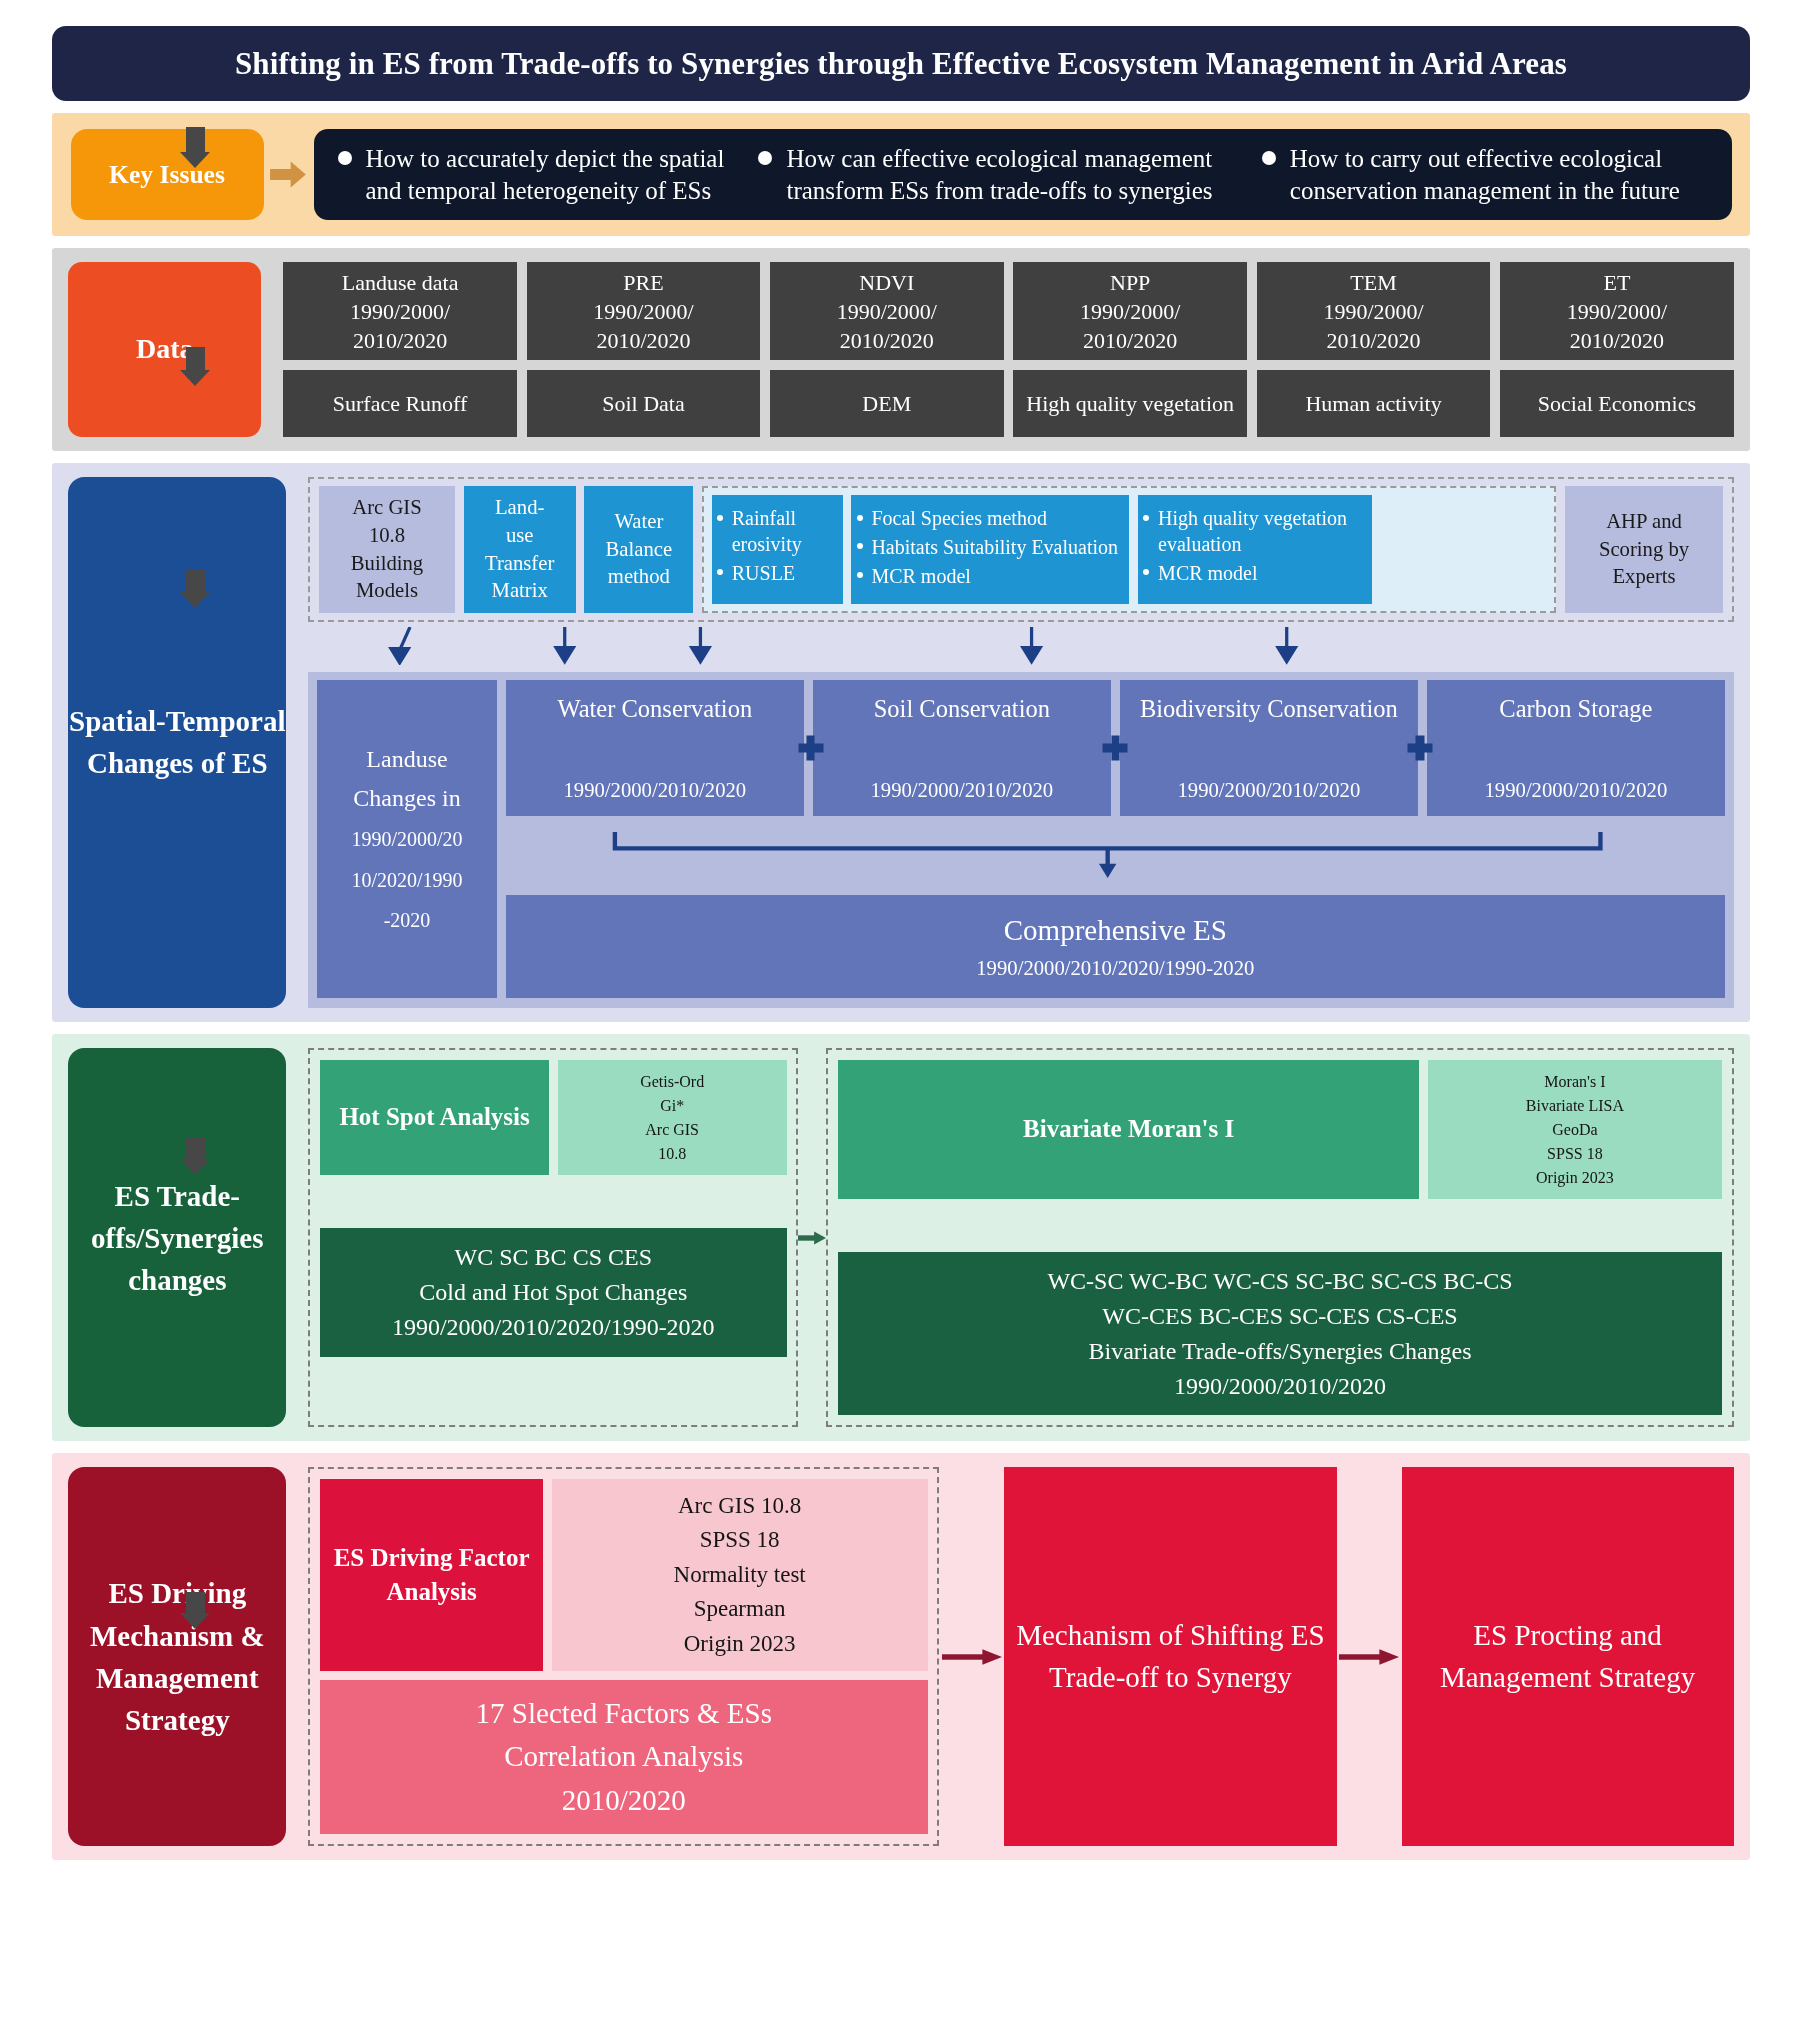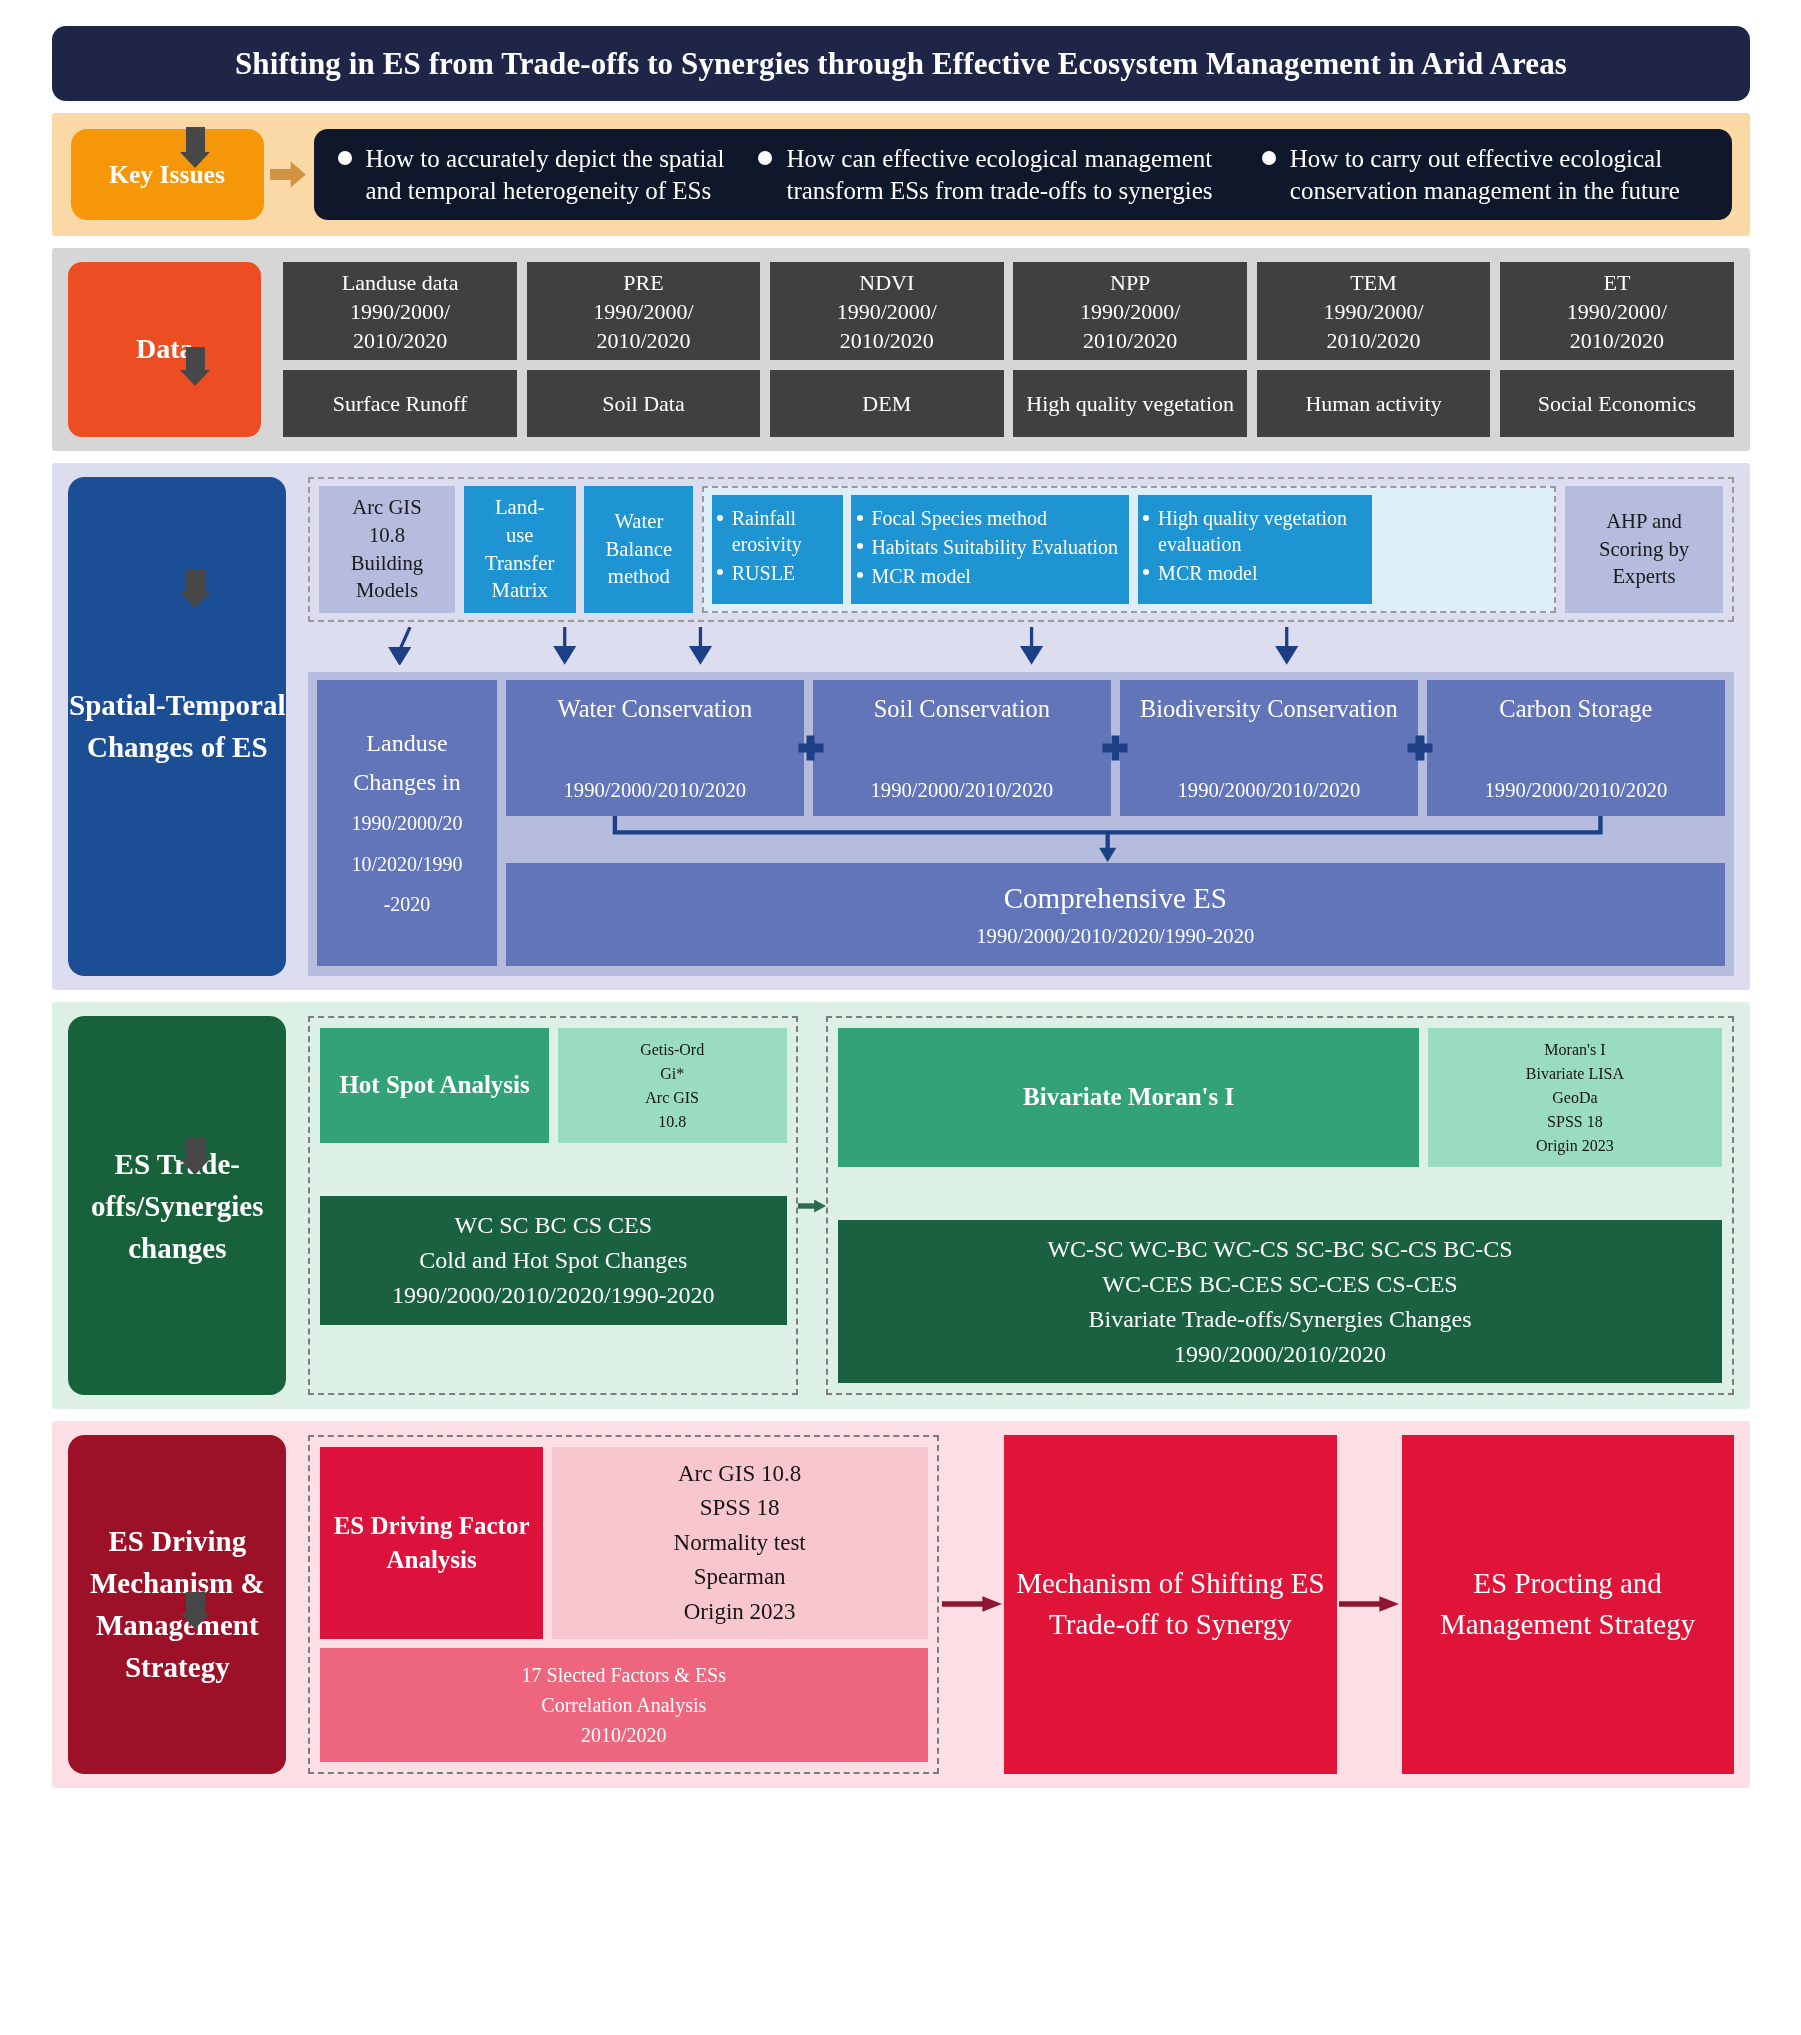--- a/index.html
+++ b/index.html
@@ -126,21 +126,21 @@
   .es-panel { background: #b6bcdd; padding: 8.7px 8.7px 9.8px 8.7px; position: relative; }
   .es-row { display: flex; gap: 8.7px; align-items: stretch; }
   .es-left {
     flex: 0 0 180px;
     background: #6275b8; color: #fff;
     display: flex; flex-direction: column; align-items: center; justify-content: center;
     text-align: center; padding: 8.7px 4.4px;
   }
   .es-left .t1 { font-size: 24px; line-height: 1.6; }
   .es-left .t2 { font-size: 20px; line-height: 1.75; margin-top: 5.4px; }
-  .es-right { flex: 1 1 auto; display: flex; flex-direction: column; gap: 0; }
+  .es-right { flex: 1 1 auto; display: flex; flex-direction: column; gap: 16px; }
   .es-services { display: flex; align-items: stretch; position: relative; }
   .es-card {
     flex: 1 1 0;
     background: #6275b8; color: #fff;
     display: flex; flex-direction: column; align-items: center; justify-content: space-between;
     text-align: center; padding: 14px 5.4px 14px 5.4px; min-height: 136px;
     margin-right: 8.7px;
   }
   .es-card:last-child { margin-right: 0; }
   .es-card .name { font-size: 24.5px; line-height: 1.2; }
@@ -199,21 +199,21 @@
     background: #dd123c; color: #fff; font-weight: bold; font-size: 25px;
     display: flex; align-items: center; justify-content: center; text-align: center;
     padding: 9.8px 5.4px; line-height: 1.35; flex: 0 0 223px;
   }
   .p-light {
     background: #f7c6ce; color: #151515; font-size: 23px; flex: 1 1 auto;
     display: flex; flex-direction: column; align-items: center; justify-content: center;
     text-align: center; padding: 9.8px 5.4px; line-height: 1.5;
   }
   .p-mid {
-    background: #ee667e; color: #fff; font-size: 20px;
+    background: #ee667e; color: #fff; font-size: 29px;
     display: flex; flex-direction: column; align-items: center; justify-content: center;
     text-align: center; padding: 12px 7.6px; line-height: 1.5;
   }
   .pink-arrow { flex: 0 0 65px; display: flex; align-items: center; justify-content: center; }
   .pink-arrow svg { width: 60px; height: 22px; }
   .p-final {
     background: #e01438; color: #fff; font-size: 29px;
     display: flex; align-items: center; justify-content: center; text-align: center;
     padding: 13px 9.8px; line-height: 1.42; flex: 1 1 0;
   }

